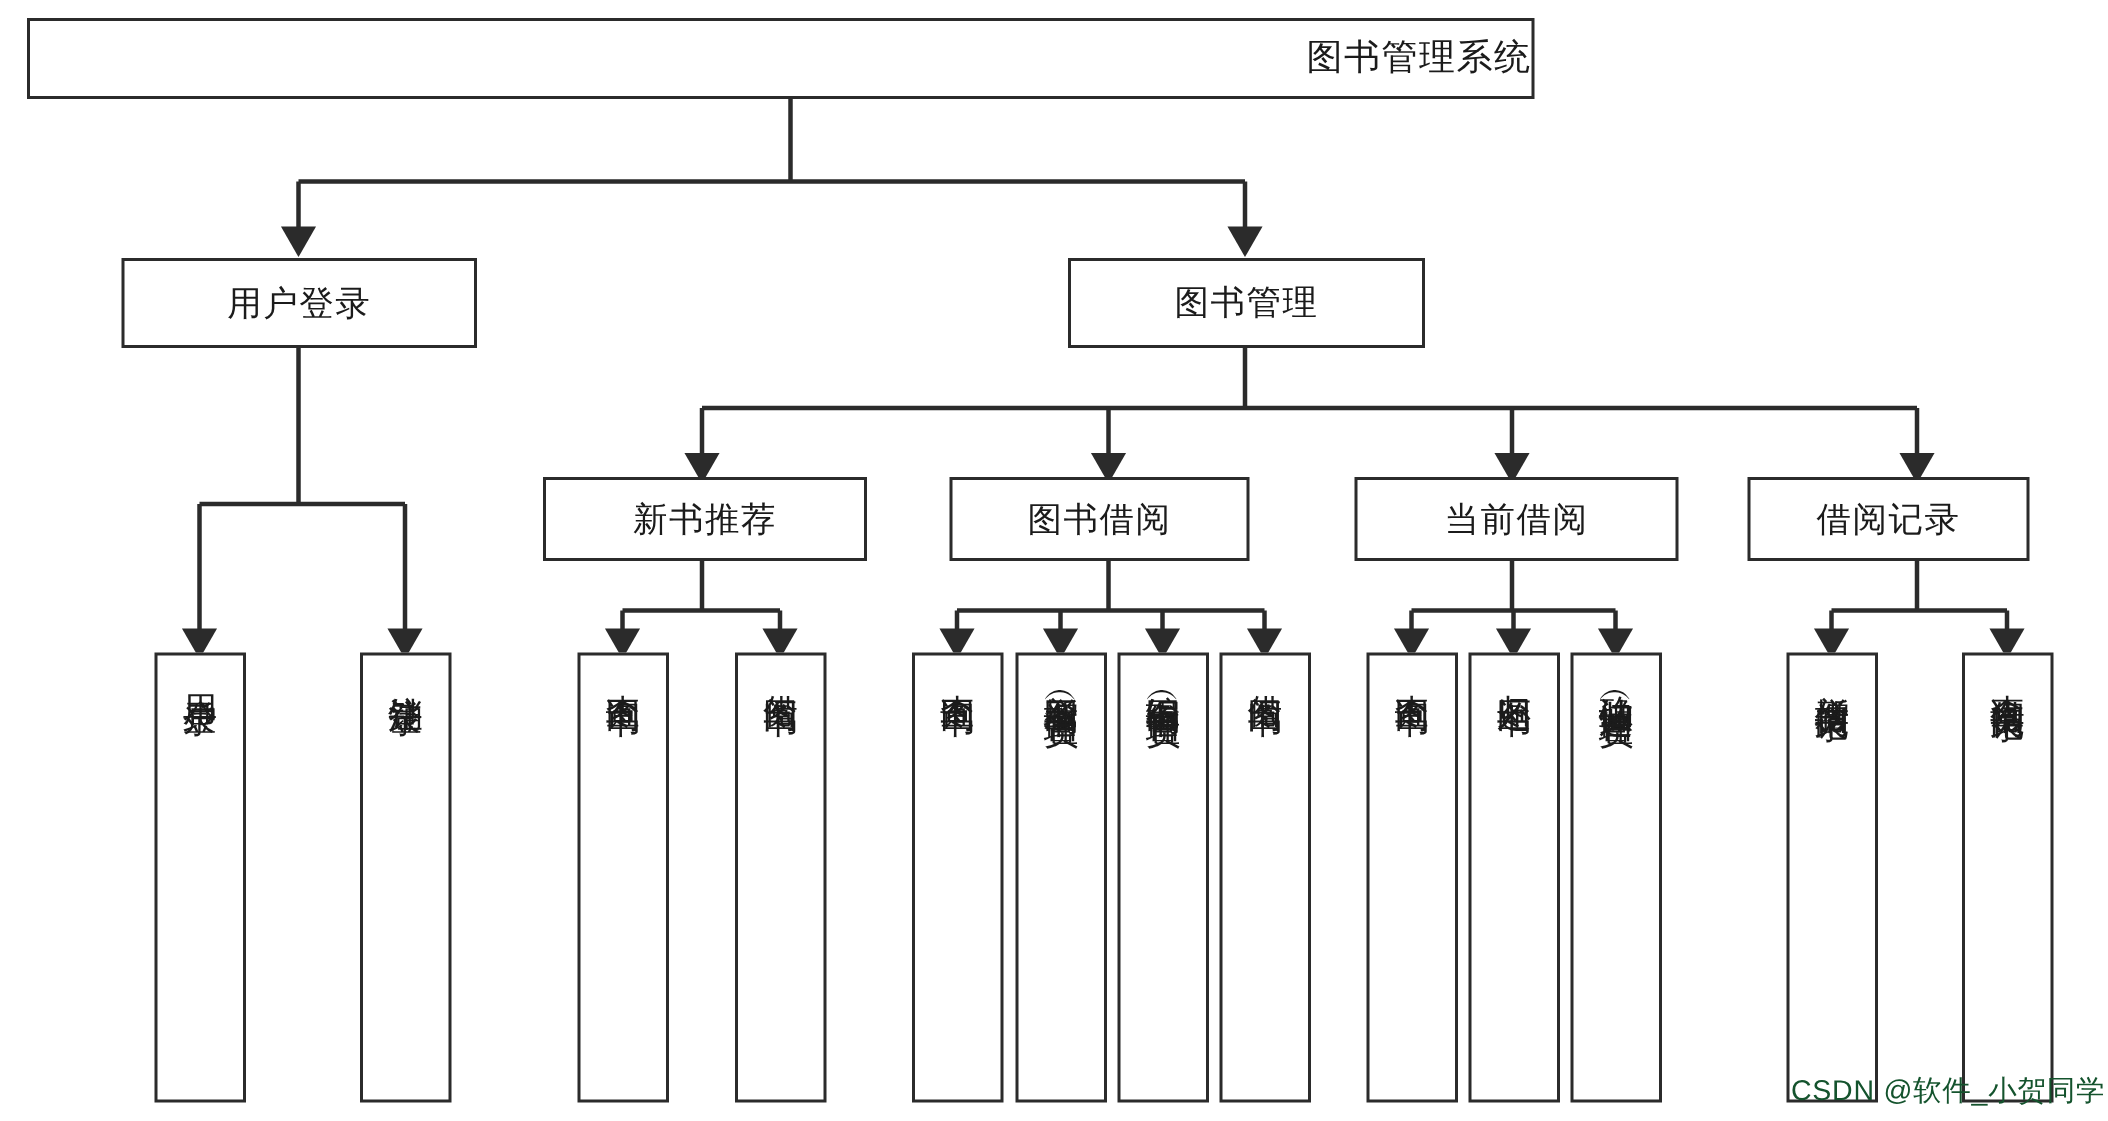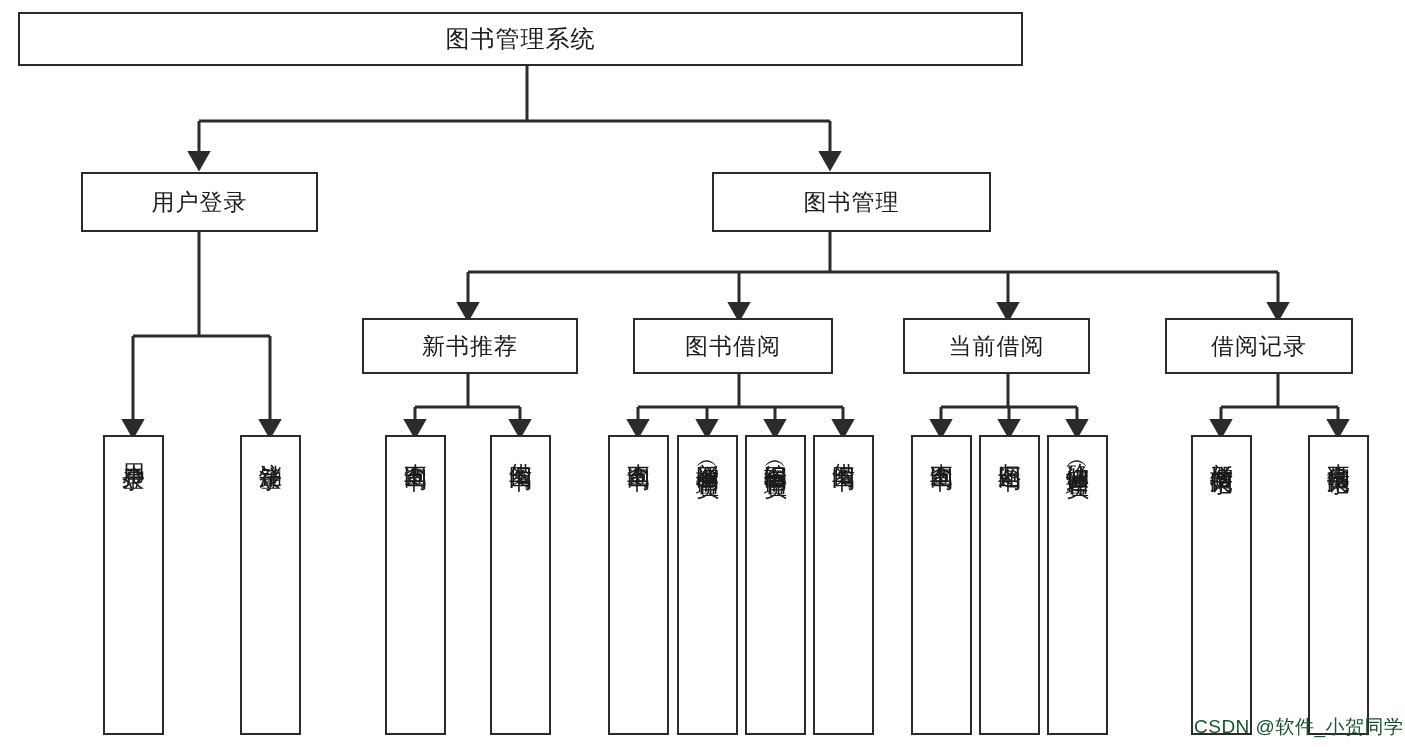--- a/index.html
+++ b/index.html
@@ -121,41 +121,41 @@
       <path d="M1009,407 L1009,428" marker-end="url(#arrowhead)"></path>
       <path d="M1077,407 L1077,428" marker-end="url(#arrowhead)"></path>
 
       <path d="M1278,374 L1278,407"></path>
       <path d="M1221,407 L1338,407"></path>
       <path d="M1221,407 L1221,428" marker-end="url(#arrowhead)"></path>
       <path d="M1338,407 L1338,428" marker-end="url(#arrowhead)"></path>
     </g>
   </svg>
 
-  <div class="node root horizontal" style="left:18px; top:12px; width:1005px; height:54px;">
+  <div class="node root horizontal" style="left:18px; top:12px; width:1005px; height:54px;justify-content:flex-end;">
     <span class="label">图书管理系统</span>
   </div>
 
   <div class="node horizontal" style="left:81px; top:172px; width:237px; height:60px;">
     <span class="label">用户登录</span>
   </div>
 
-  <div class="node horizontal" style="left:712px; top:172px; width:279px; height:60px;">
+  <div class="node horizontal" style="left:712px; top:172px; width:238px; height:60px;font-family:Liberation Serif, serif;">
     <span class="label">图书管理</span>
   </div>
 
   <div class="node horizontal" style="left:362px; top:318px; width:216px; height:56px;">
     <span class="label">新书推荐</span>
   </div>
 
   <div class="node horizontal" style="left:633px; top:318px; width:200px; height:56px;">
     <span class="label">图书借阅</span>
   </div>
 
-  <div class="node horizontal" style="left:903px; top:318px; width:187px; height:56px;">
+  <div class="node horizontal" style="left:903px; top:318px; width:216px; height:56px;">
     <span class="label">当前借阅</span>
   </div>
 
   <div class="node horizontal" style="left:1165px; top:318px; width:188px; height:56px;">
     <span class="label">借阅记录</span>
   </div>
 
   <div class="node vertical" style="left:103px; top:435px; width:61px; height:300px;">
     <span class="label">用户登录</span>
   </div>

